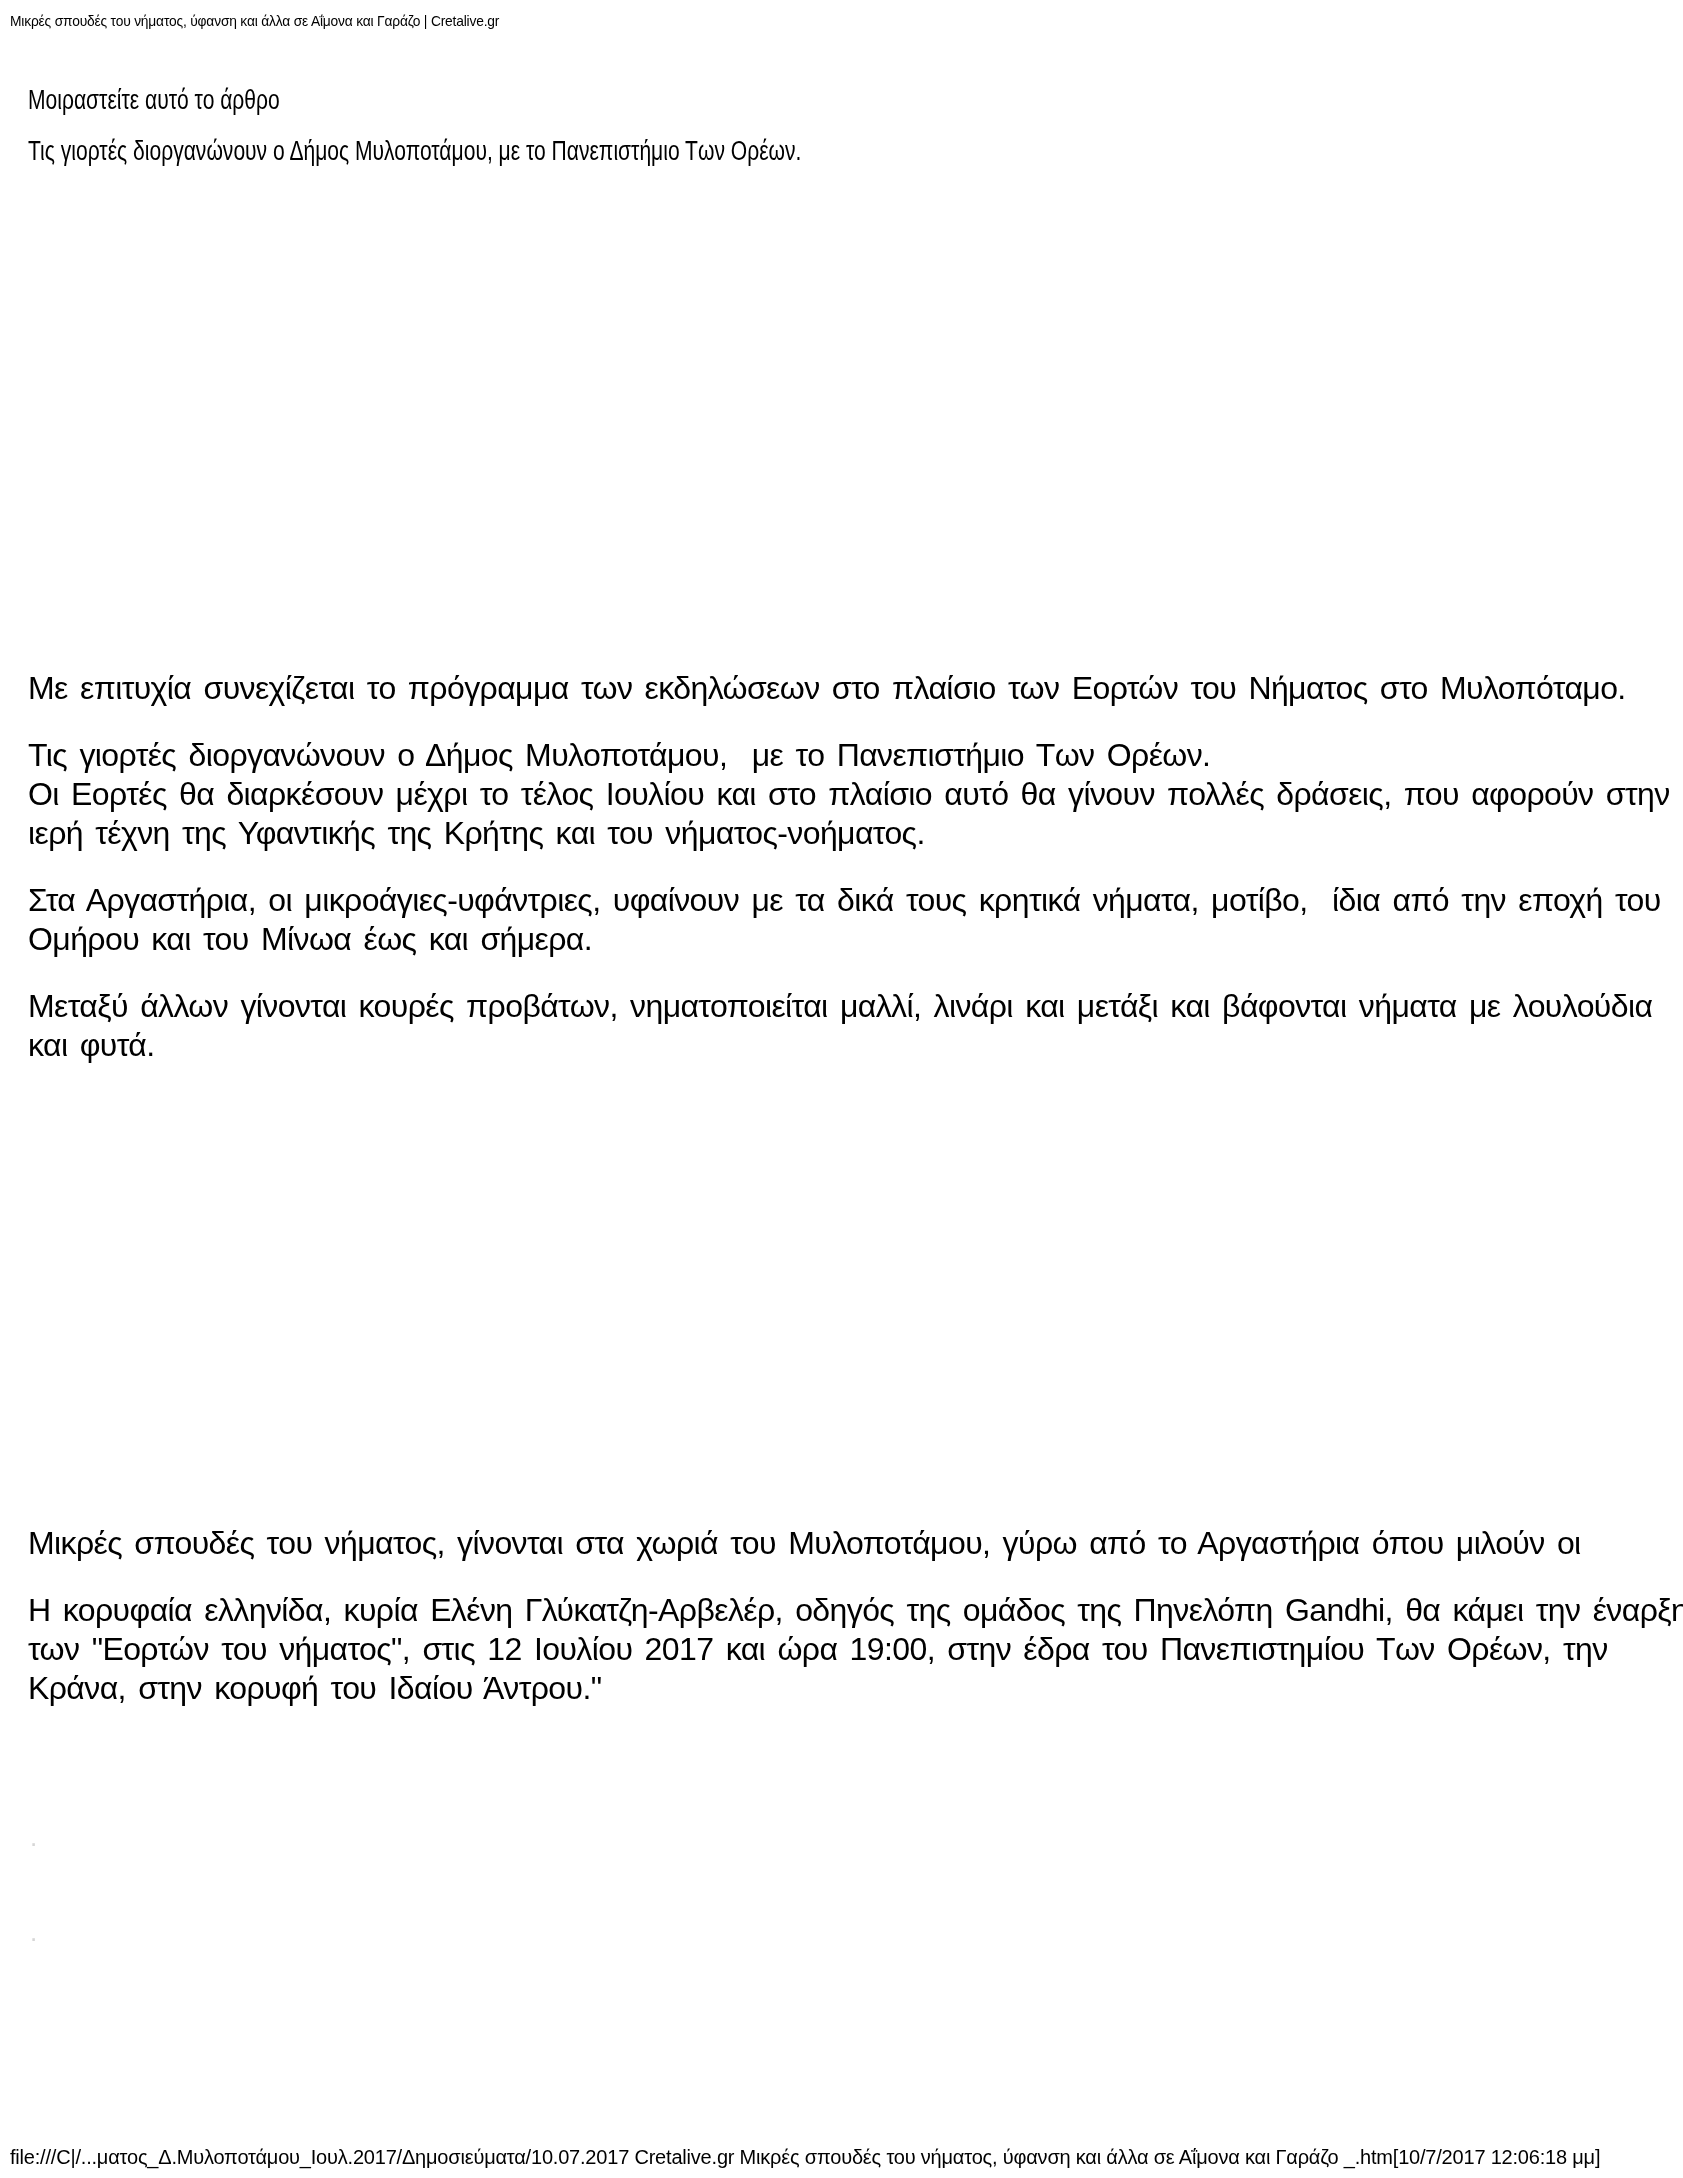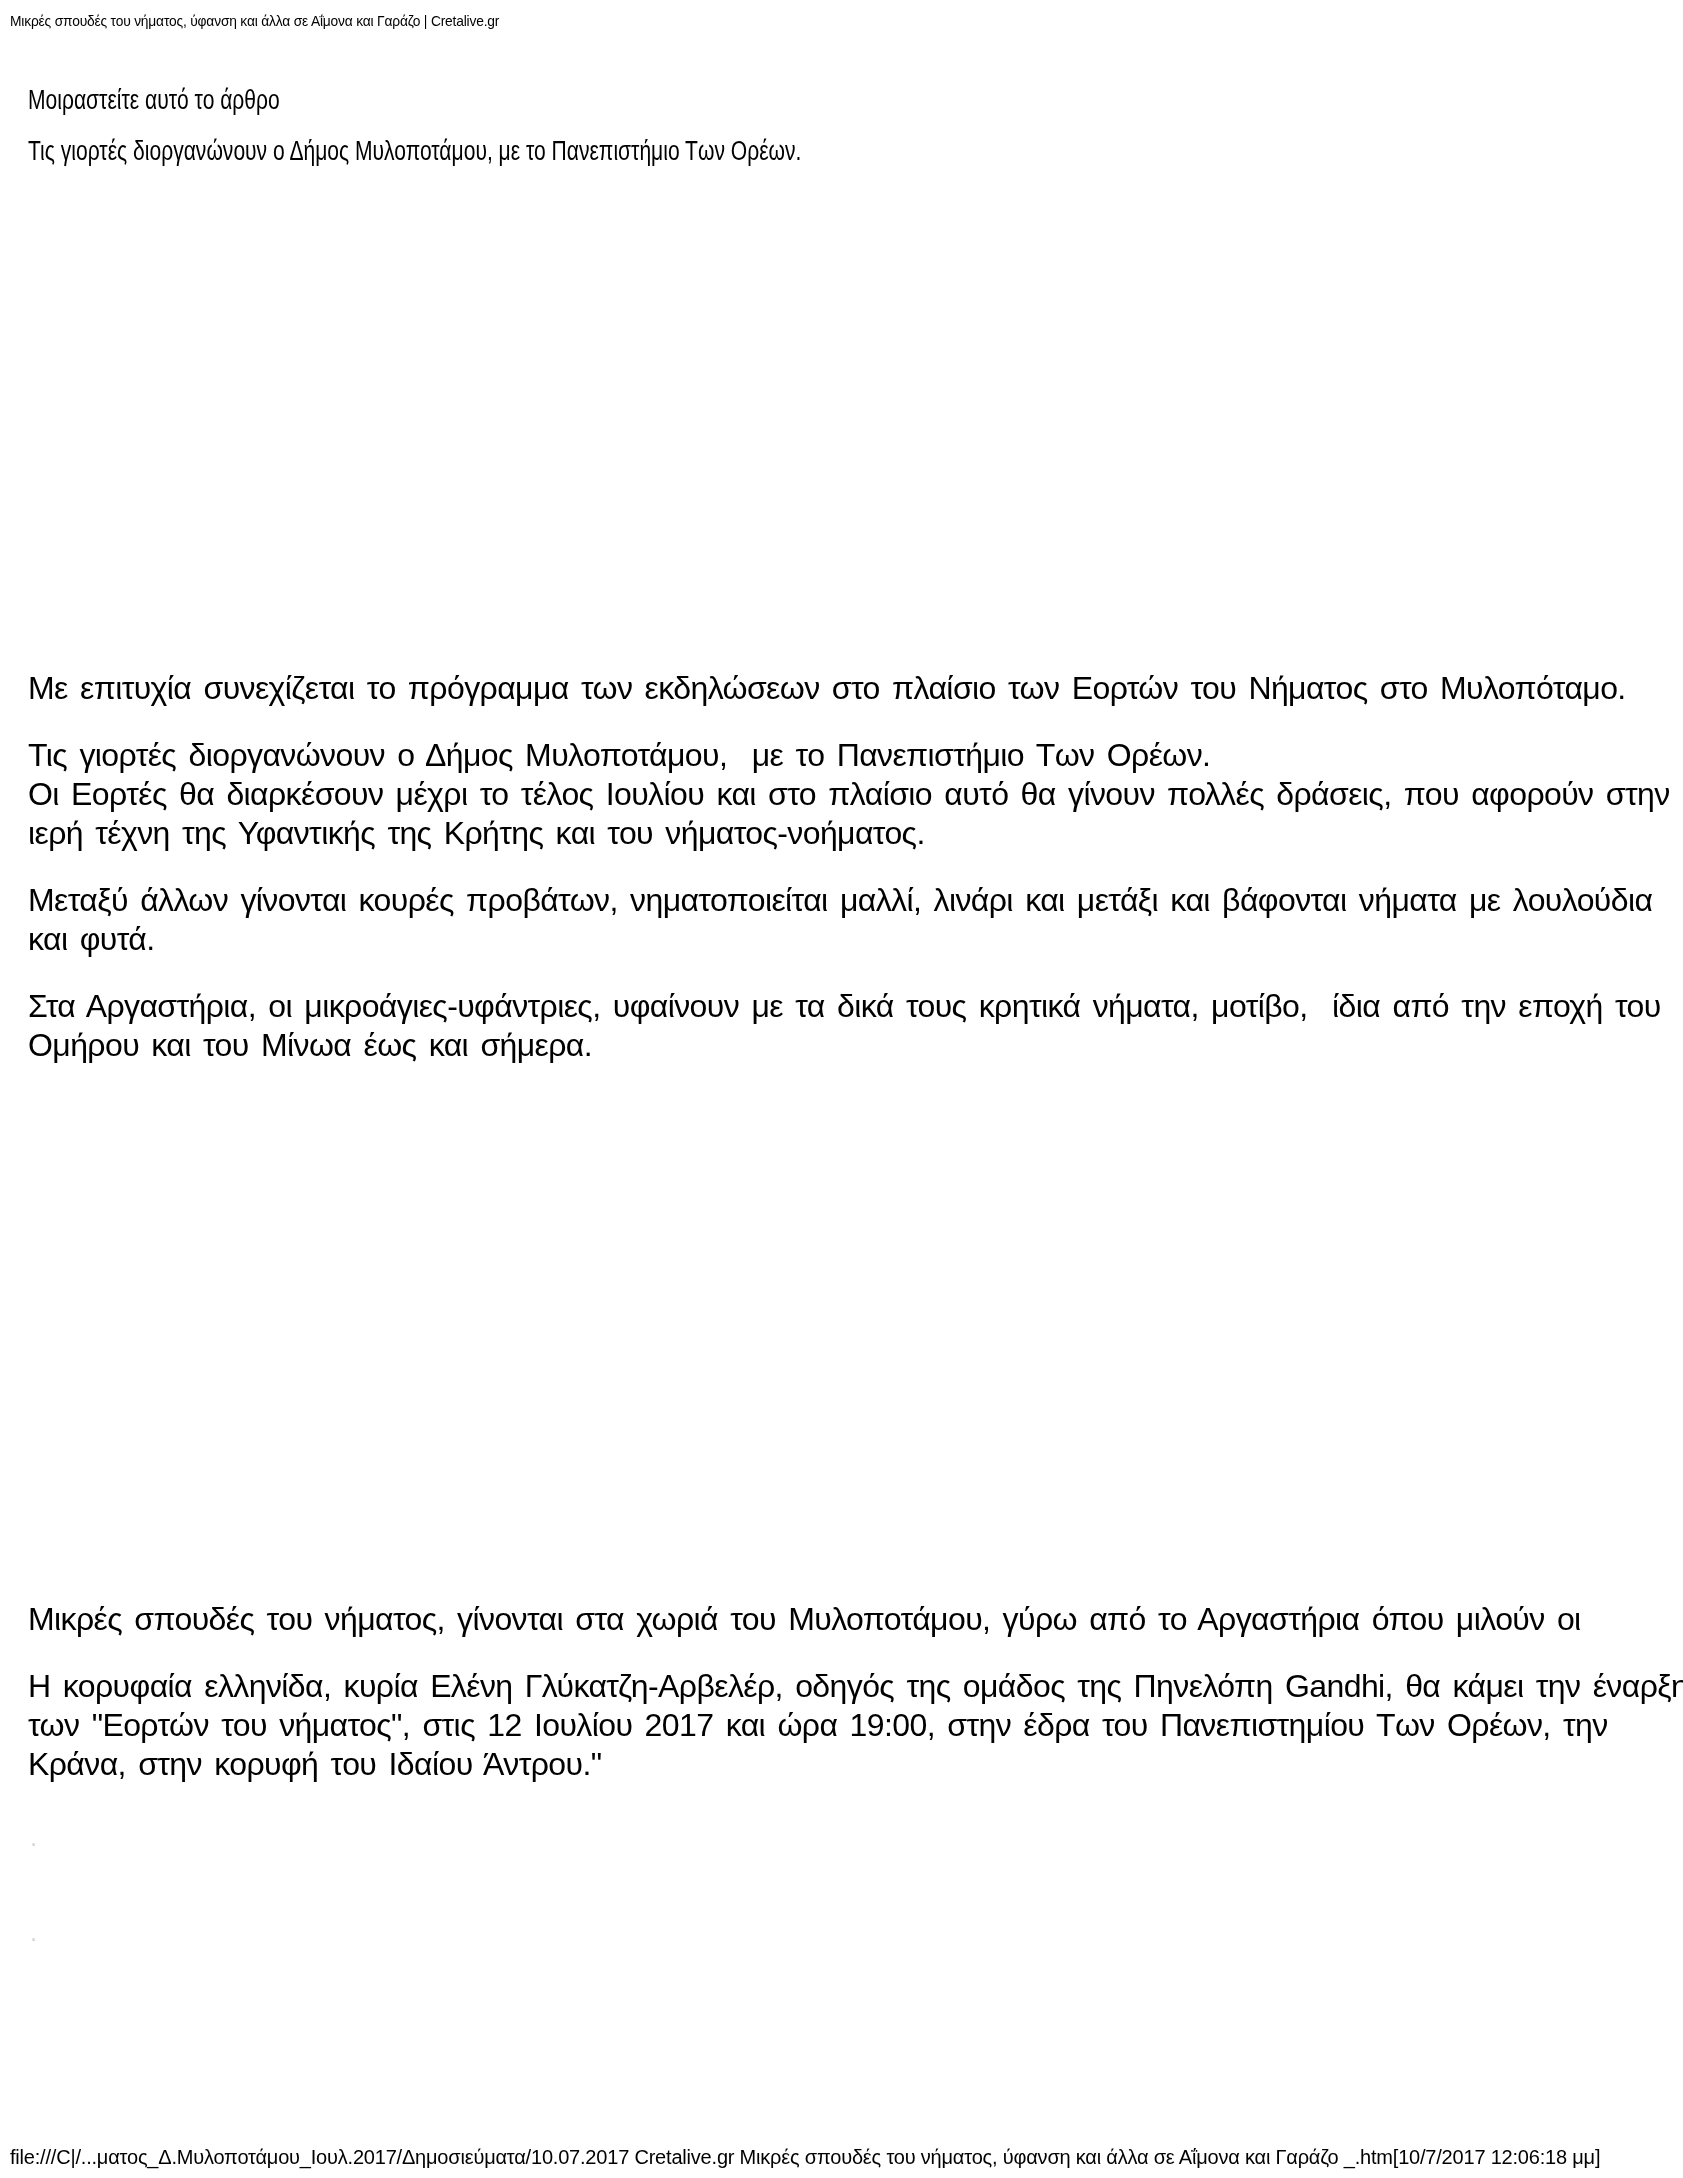--- a/index.html
+++ b/index.html
@@ -43,21 +43,21 @@
     top: 136px;
     left: 28px;
     font-size: 27px;
   }
   .article-block {
     position: absolute;
     left: 28px;
     width: 1445px;
   }
   .block-top { top: 669px; }
-  .block-bottom { top: 1600px; }
+  .block-bottom { top: 1524px; }
   .article-block p {
     margin: 0 0 28px 0;
     padding: 0;
   }
   .line {
     display: block;
     font-size: 32px;
     line-height: 39px;
     letter-spacing: -0.6px;
     word-spacing: 4px;
@@ -96,26 +96,26 @@
 <div class="article-block block-top">
   <p>
     <span class="line">Με επιτυχία συνεχίζεται το πρόγραμμα των εκδηλώσεων στο πλαίσιο των Εορτών του Νήματος στο Μυλοπόταμο.</span>
   </p>
   <p>
     <span class="line">Τις γιορτές διοργανώνουν ο Δήμος Μυλοποτάμου,  με το Πανεπιστήμιο Των Ορέων.</span>
     <span class="line">Οι Εορτές θα διαρκέσουν μέχρι το τέλος Ιουλίου και στο πλαίσιο αυτό θα γίνουν πολλές δράσεις, που αφορούν στην</span>
     <span class="line">ιερή τέχνη της Υφαντικής της Κρήτης και του νήματος-νοήματος.</span>
   </p>
   <p>
+    <span class="line">Στα Αργαστήρια, οι μικροάγιες-υφάντριες, υφαίνουν με τα δικά τους κρητικά νήματα, μοτίβο,  ίδια από την εποχή του</span>
+    <span class="line">Ομήρου και του Μίνωα έως και σήμερα.</span>
+  </p>
+  <p>
     <span class="line">Μεταξύ άλλων γίνονται κουρές προβάτων, νηματοποιείται μαλλί, λινάρι και μετάξι και βάφονται νήματα με λουλούδια</span>
     <span class="line">και φυτά.</span>
-  </p>
-  <p>
-    <span class="line">Στα Αργαστήρια, οι μικροάγιες-υφάντριες, υφαίνουν με τα δικά τους κρητικά νήματα, μοτίβο,  ίδια από την εποχή του</span>
-    <span class="line">Ομήρου και του Μίνωα έως και σήμερα.</span>
   </p>
 </div>
 
 <div class="article-block block-bottom">
   <p>
     <span class="line">Μικρές σπουδές του νήματος, γίνονται στα χωριά του Μυλοποτάμου, γύρω από το Αργαστήρια όπου μιλούν οι</span>
   </p>
   <p>
     <span class="line">Η κορυφαία ελληνίδα, κυρία Ελένη Γλύκατζη-Αρβελέρ, οδηγός της ομάδος της Πηνελόπη Gandhi, θα κάμει την έναρξη</span>
     <span class="line">των "Εορτών του νήματος", στις 12 Ιουλίου 2017 και ώρα 19:00, στην έδρα του Πανεπιστημίου Των Ορέων, την</span>

